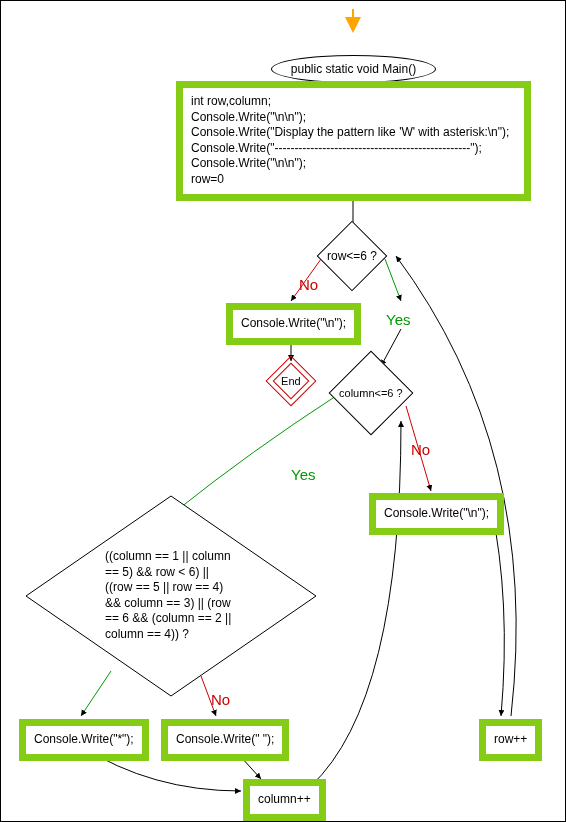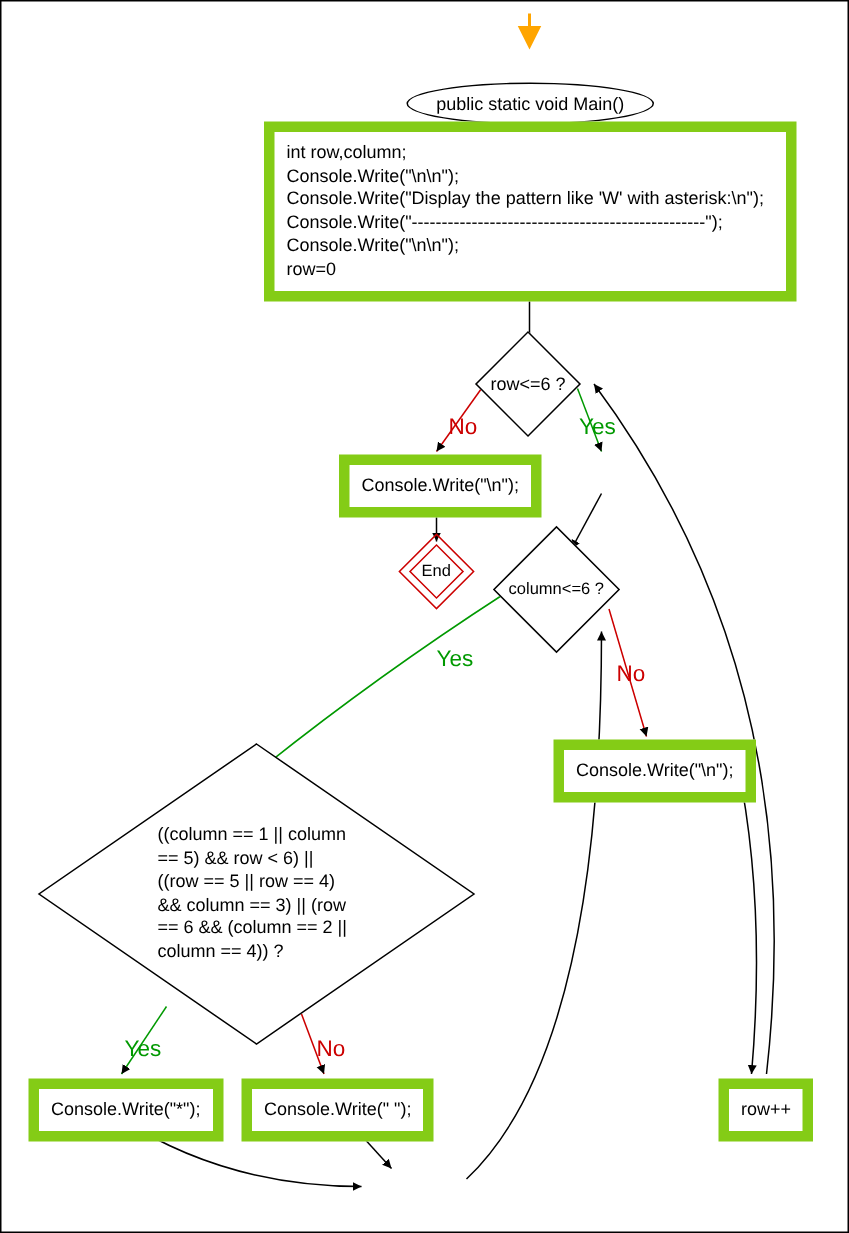--- a/index.html
+++ b/index.html
@@ -74,21 +74,21 @@
     top: 0; left: 0;
     width: 566px;
     height: 822px;
     pointer-events: none;
   }
   .edge-label {
     position: absolute;
     font-size: 15px;
     background: none;
   }
-  .yes { color: #090; }
+  .yes { color: #090; margin-top: 35px; }
   .no { color: #c00; }
 </style>
 </head>
 <body>
 
 <div class="container">
 
 <svg class="arrows">
   <defs>
     <marker id="arr" markerWidth="8" markerHeight="8" refX="6" refY="3" orient="auto">
@@ -186,18 +186,21 @@
 <div class="edge-label no" style="left:210px; top:690px;">No</div>
 
 <div class="node rect" style="left:18px; top:718px;">
   <span>Console.Write("*");</span>
 </div>
 
 <div class="node rect" style="left:160px; top:718px;">
   <span>Console.Write(" ");</span>
 </div>
 
+<div class="node rect" style="left:242px; top:778px;">
+  <span>column++</span>
+</div>
 
 <div class="node rect" style="left:478px; top:718px;">
   <span>row++</span>
 </div>
 
 </div>
 
 </body></html>

